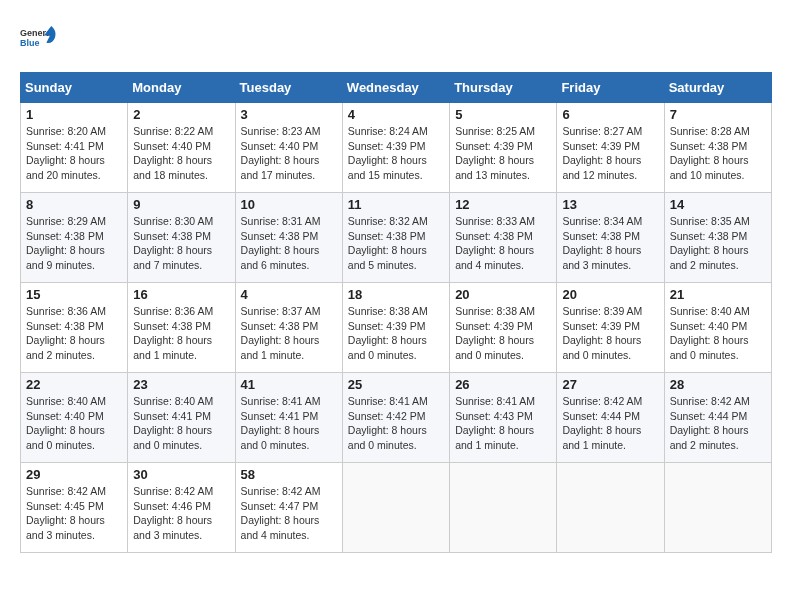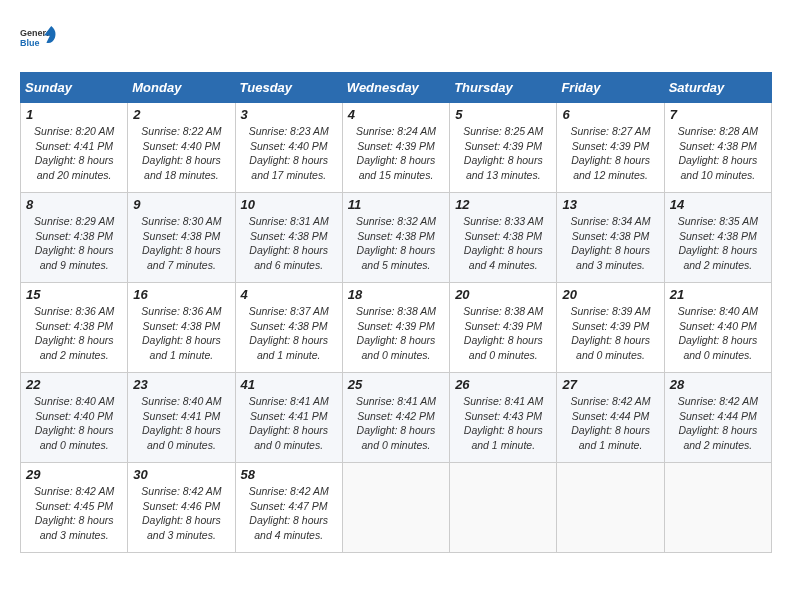--- a/index.html
+++ b/index.html
@@ -30,21 +30,20 @@
       color: #333;
     }
     .location-title {
       font-size: 15px;
       color: #555;
     }
     .calendar {
       width: 100%;
       border-collapse: collapse;
       font-size: 11px;
-      font-style: italic;
     }
     .calendar th {
       background: #2b6cb0;
       color: #fff;
       padding: 7px 4px;
       text-align: left;
       font-size: 13px;
       font-weight: bold;
       border: 1px solid #2b6cb0;
     }
@@ -64,21 +63,20 @@
       font-size: 13px;
       font-weight: bold;
       color: #222;
       display: block;
       margin-bottom: 2px;
     }
     .day-detail {
       color: #333;
       font-size: 10.5px;
       line-height: 1.4;
-      text-align: center;
     }
     .empty-cell {
       background: #f9f9f9 !important;
     }
   </style>
 </head>
 <body>
 
 <div class="header">
   <div class="logo">

